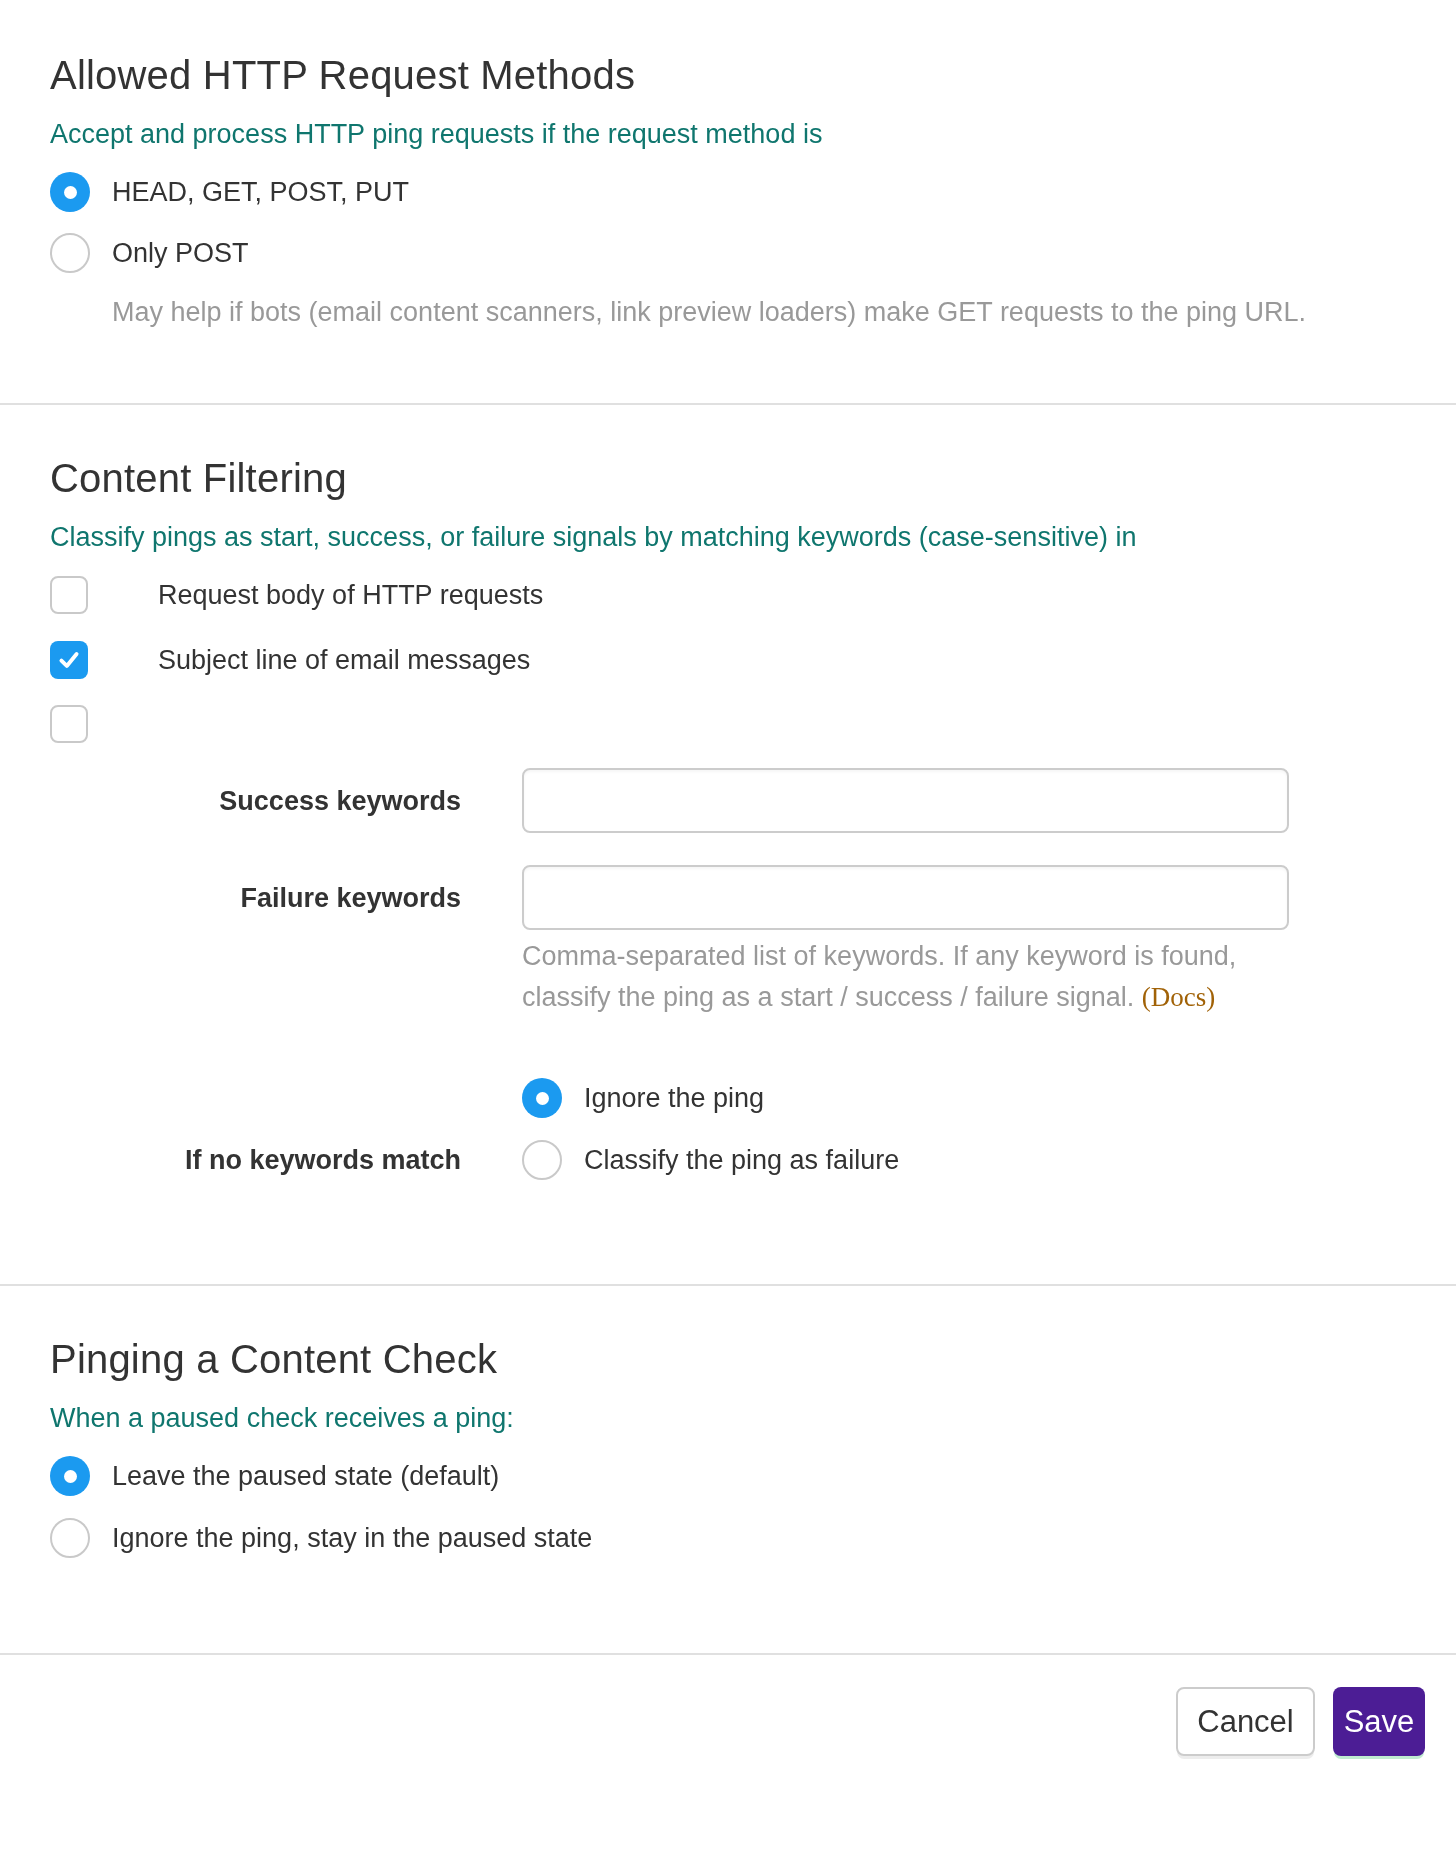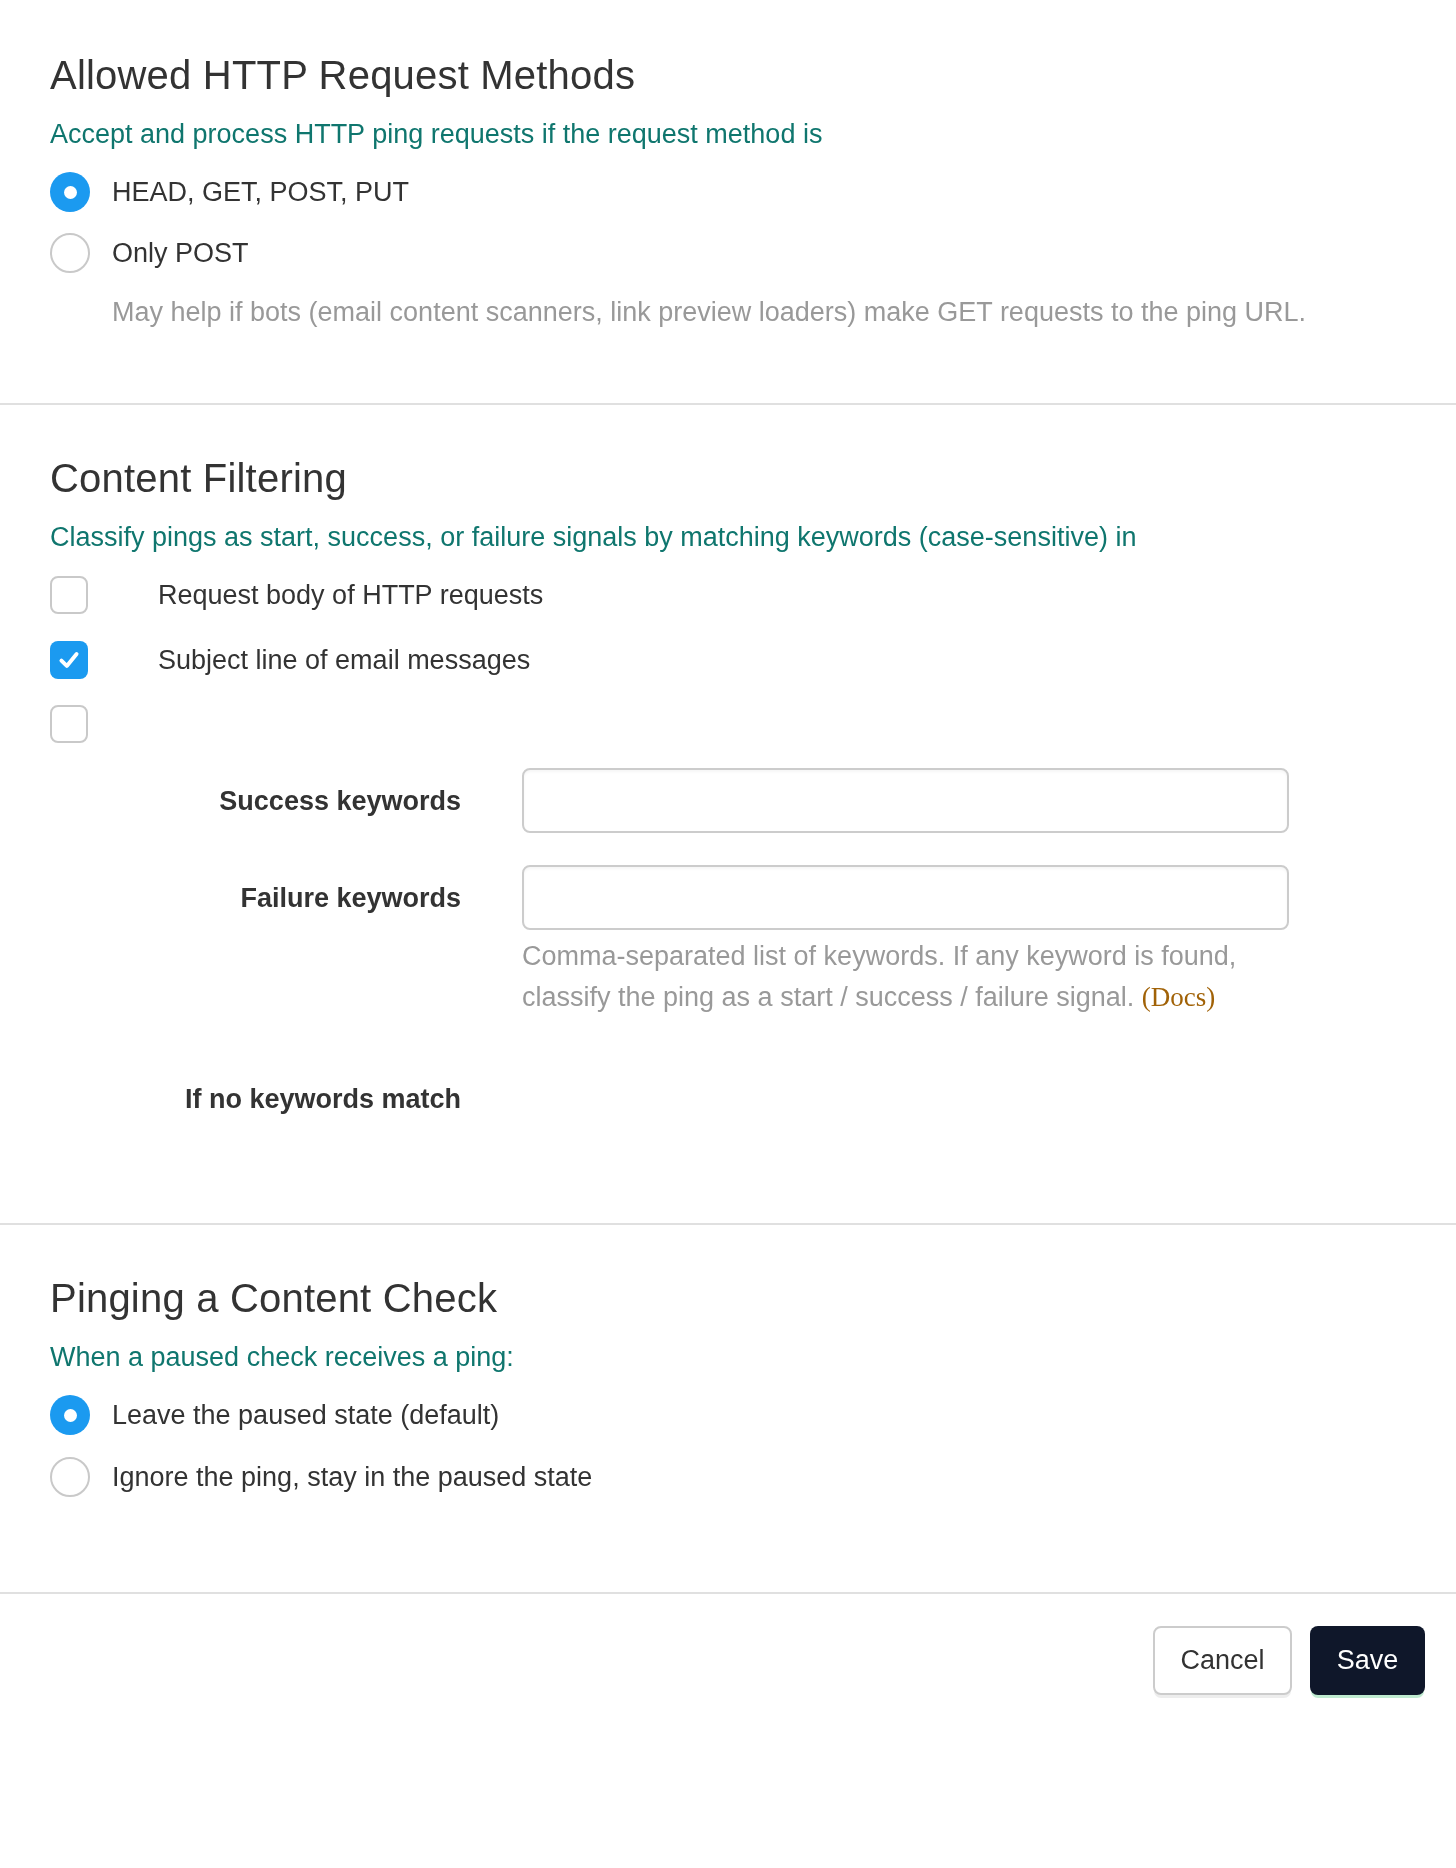--- a/index.html
+++ b/index.html
@@ -69,29 +69,29 @@
 
   .sec3 .choice-row { margin-bottom: 22px; }
 
   
   .footer {
     display: flex; justify-content: flex-end; align-items: flex-start;
     gap: 18px; padding: 32px 31px 0 0;
   }
   .btn {
     height: 69px; border-radius: 8px; font-family: "Liberation Sans", sans-serif;
-    font-size: 27px; cursor: pointer; display: inline-flex;
+    font-size: 31px; cursor: pointer; display: inline-flex;
     align-items: center; justify-content: center;
   }
   .btn-cancel {
     width: 139px; background: #fff; border: 2px solid #ccc; color: #333;
     box-shadow: 0 4px 0 -1px rgba(0,0,0,0.07);
   }
   .btn-save {
-    width: 115px; background: #0f172a; border: none; color: #fff;
+    width: 92px; background: #4c1d95; border: none; color: #fff;
     box-shadow: 0 4px 0 -1px rgba(44,190,100,0.3);
   }
 </style>
 </head>
 <body>
 
 <div class="section sec1">
   <h2 class="section-title">Allowed HTTP Request Methods</h2>
   <p class="section-desc">Accept and process HTTP ping requests if the request method is</p>
 
@@ -134,20 +134,30 @@
   </div>
   <div class="form-group">
     <label class="form-label">Failure keywords</label>
     <input class="text-input" type="text" value="" style="">
   </div>
 
   <div class="field-help"><span>Comma-separated list of keywords. If any keyword is found, classify the ping as a start / success / failure signal.</span> <a>(Docs)</a></div>
 
   <div class="no-match">
     <label class="form-label">If no keywords match</label>
+    <div class="options">
+      <div class="choice-row">
+        <span class="radio on"></span>
+        <span class="choice-label">Ignore the ping</span>
+      </div>
+      <div class="choice-row">
+        <span class="radio off"></span>
+        <span class="choice-label">Classify the ping as failure</span>
+      </div>
+    </div>
   </div>
 </div>
 
 <hr class="divider">
 
 <div class="section sec3">
   <h2 class="section-title">Pinging a Content Check</h2>
   <p class="section-desc">When a paused check receives a ping:</p>
 
   <div class="choice-row">

